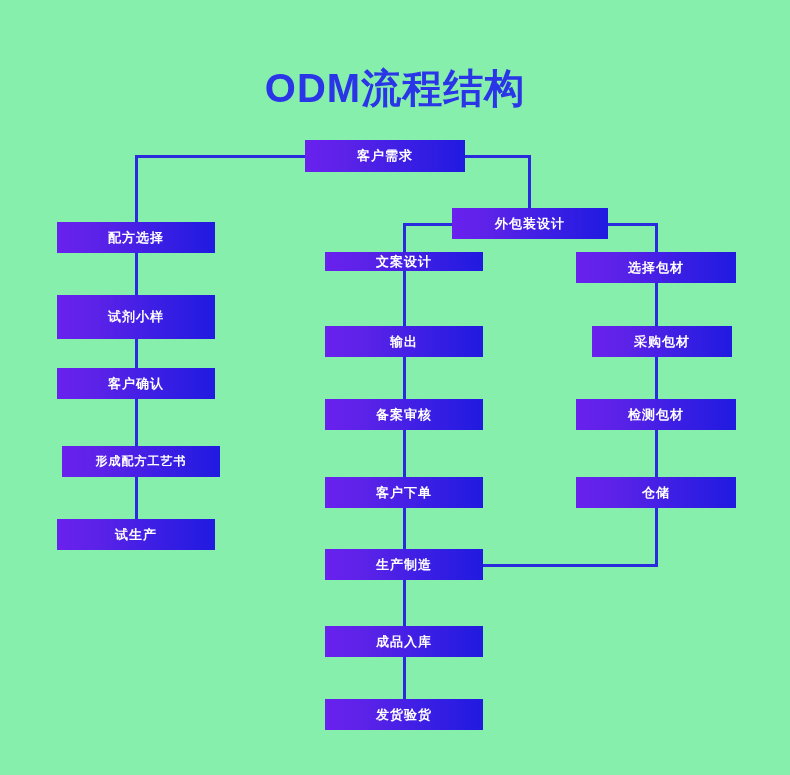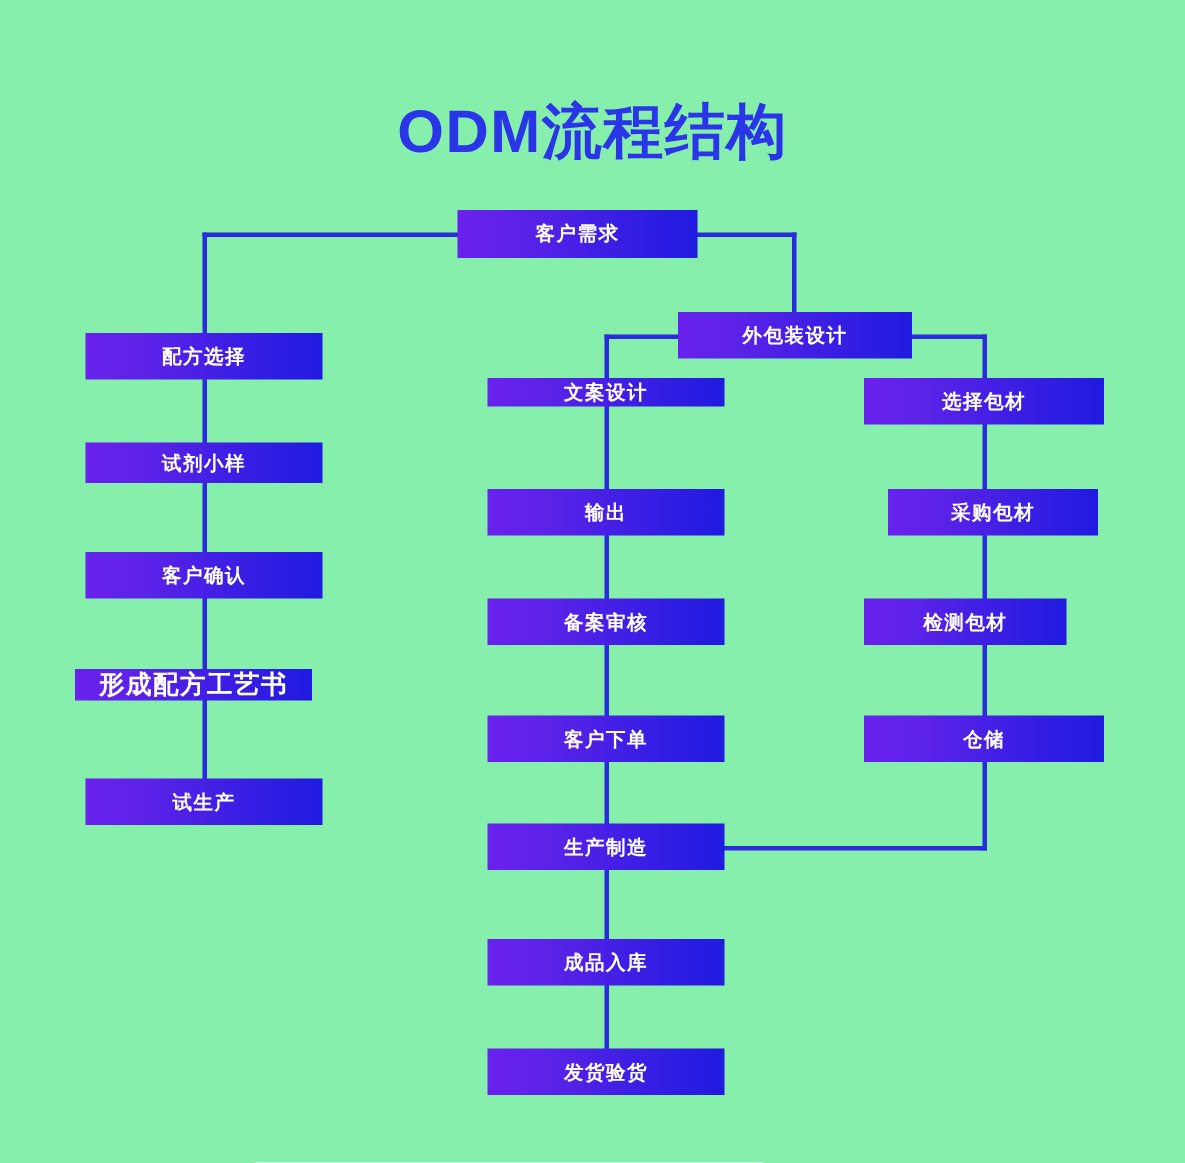--- a/index.html
+++ b/index.html
@@ -75,33 +75,33 @@
 
   <div class="line vline" style="left:403px; top:252px; height:475px;"></div>
 
   <div class="line vline" style="left:655px; top:252px; height:315px;"></div>
 
   <div class="line hline" style="left:403px; top:564px; width:255px;"></div>
 
   <div class="node" style="left:305px; top:140px; width:160px; height:32px;">客户需求</div>
 
   <div class="node" style="left:57px; top:222px; width:158px; height:31px;">配方选择</div>
-  <div class="node" style="left:57px; top:295px; width:158px; height:27px;">试剂小样</div>
+  <div class="node" style="left:57px; top:295px; width:158px; height:44px;">试剂小样</div>
   <div class="node" style="left:57px; top:368px; width:158px; height:31px;font-family:Liberation Serif, serif;">客户确认</div>
-  <div class="node" style="left:50px; top:446px; width:158px; height:21px; font-size:17px;">形成配方工艺书</div>
+  <div class="node" style="left:62px; top:446px; width:158px; height:31px; font-size:12px;">形成配方工艺书</div>
   <div class="node" style="left:57px; top:519px; width:158px; height:31px;">试生产</div>
 
   <div class="node" style="left:452px; top:208px; width:156px; height:31px;">外包装设计</div>
 
   <div class="node" style="left:325px; top:252px; width:158px; height:19px;">文案设计</div>
   <div class="node" style="left:325px; top:326px; width:158px; height:31px;">输出</div>
   <div class="node" style="left:325px; top:399px; width:158px; height:31px;">备案审核</div>
   <div class="node" style="left:325px; top:477px; width:158px; height:31px;">客户下单</div>
   <div class="node" style="left:325px; top:549px; width:158px; height:31px;">生产制造</div>
   <div class="node" style="left:325px; top:626px; width:158px; height:31px;">成品入库</div>
   <div class="node" style="left:325px; top:699px; width:158px; height:31px;">发货验货</div>
 
   <div class="node" style="left:576px; top:252px; width:160px; height:31px;">选择包材</div>
   <div class="node" style="left:592px; top:326px; width:140px; height:31px;">采购包材</div>
-  <div class="node" style="left:576px; top:399px; width:135px; height:31px;">检测包材</div>
+  <div class="node" style="left:576px; top:399px; width:160px; height:31px;">检测包材</div>
   <div class="node" style="left:576px; top:477px; width:160px; height:31px;">仓储</div>
 
 </div>
 
 </body></html>

